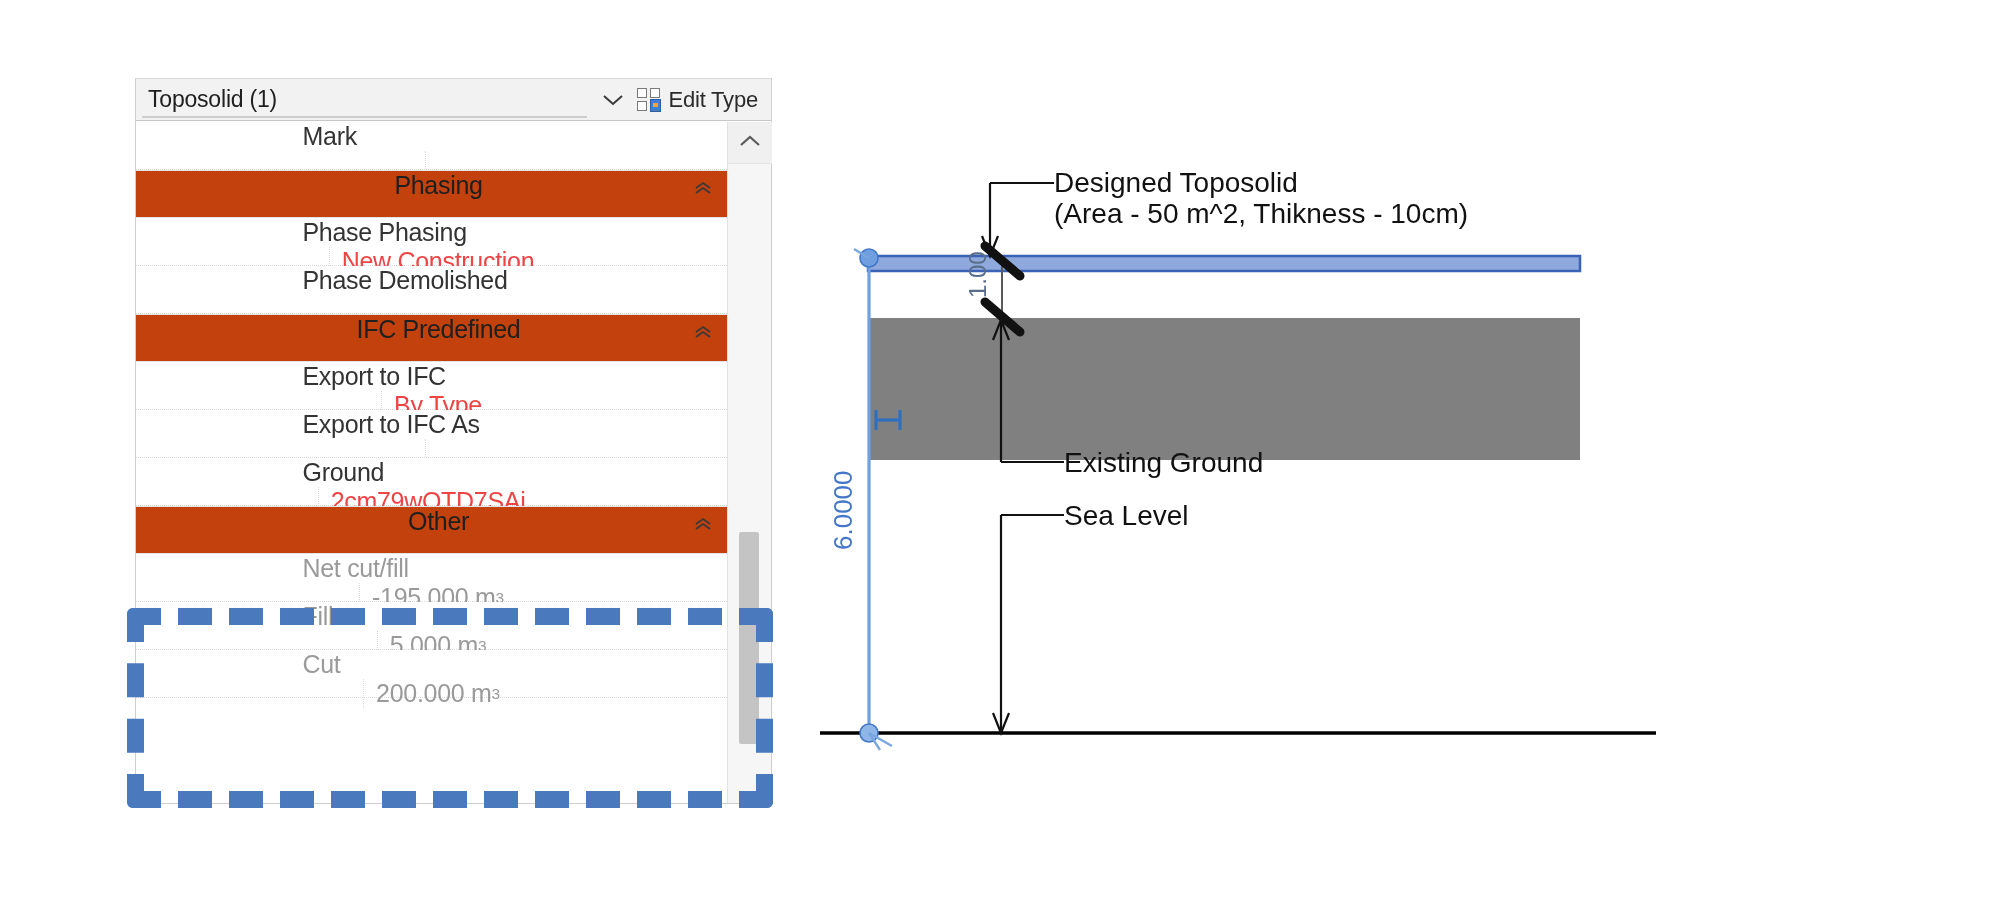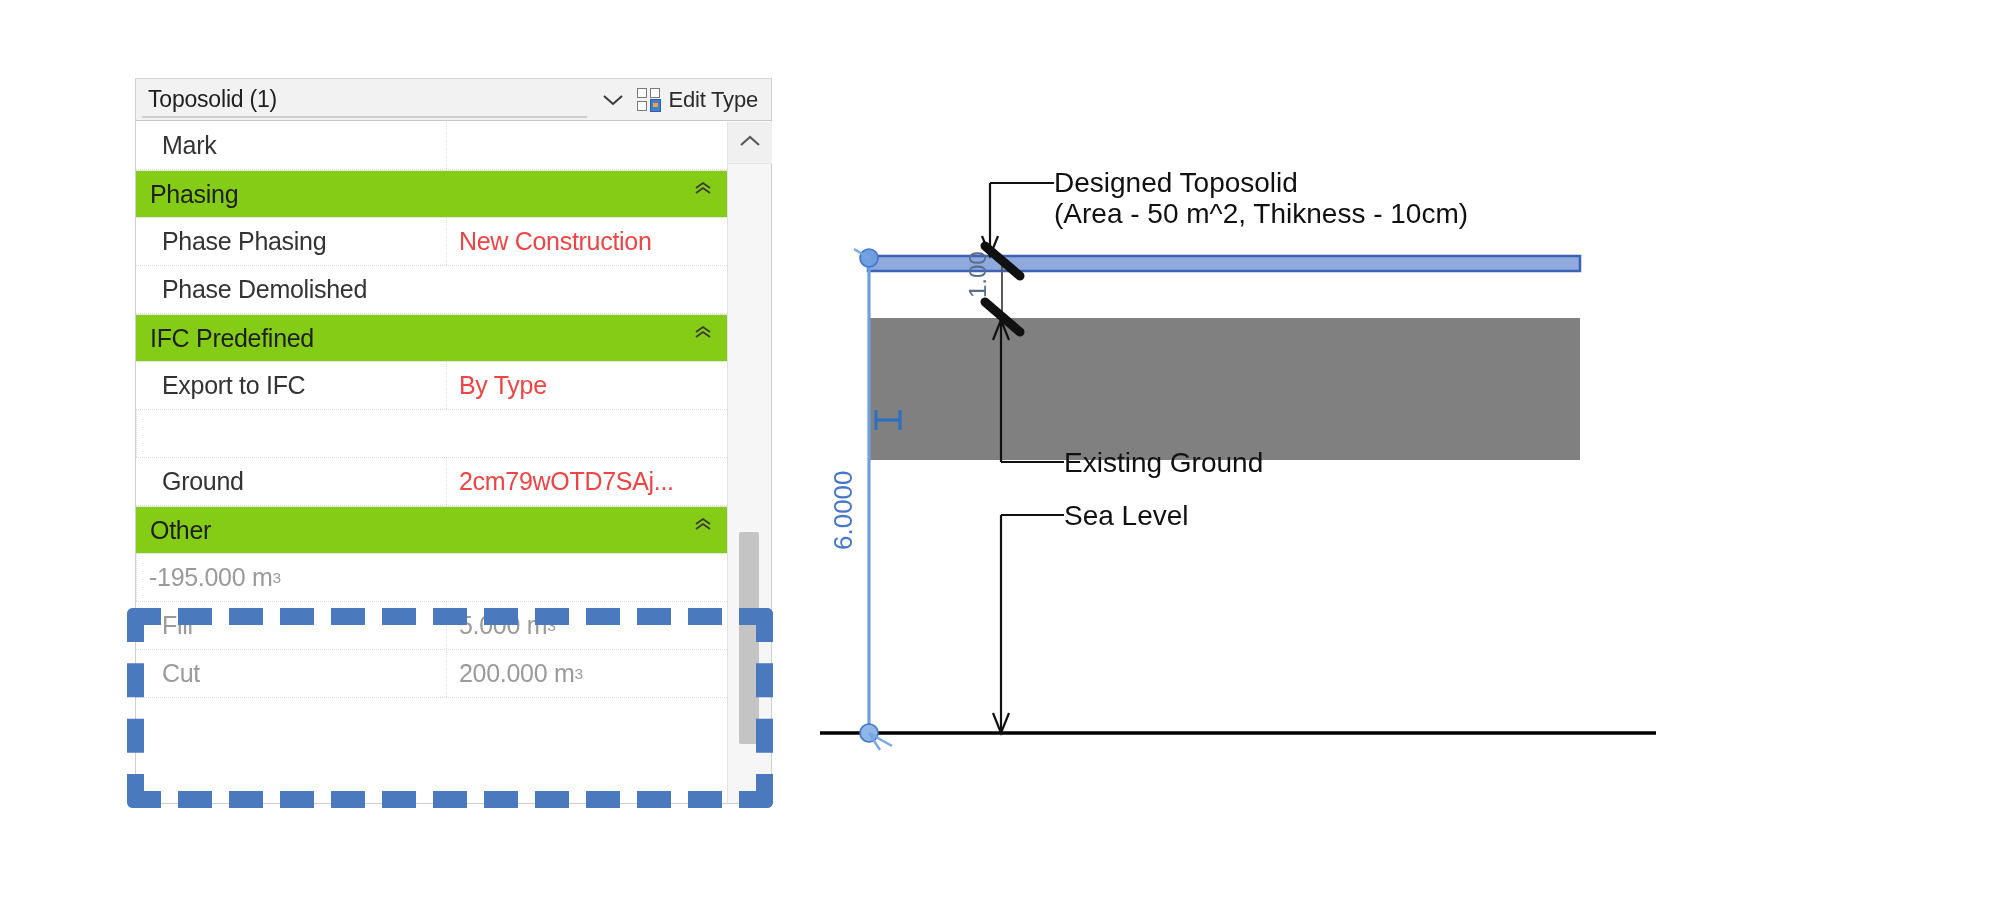--- a/index.html
+++ b/index.html
@@ -75,20 +75,21 @@
     position: absolute; left: 0; top: 43px; right: 0; bottom: 0;
     background: #fff; overflow: hidden;
   }
   #grid { position: absolute; left:0; top:0; right: 44px; }
   .prow {
     position: relative;
     height: 48px;
     display: flex; align-items: center;
     border-bottom: 1px dotted #dadada;
     background: #fff;
+    flex-direction: column;
   }
   .prow .pname {
     width: 310px;
     padding-left: 26px;
     font-size: 25px;
     color: #333333;
     white-space: nowrap;
     letter-spacing: -0.3px;
   }
   .prow .pval {
@@ -97,21 +98,21 @@
     font-size: 25px;
     color: #ef4444;
     white-space: nowrap;
     letter-spacing: -0.3px;
     border-left: 1px dotted #dcdcdc;
     height: 100%;
     display: flex; align-items: center;
   }
   .prow.dim .pname, .prow.dim .pval { color: #9a9a9a; }
   .prow.grouphdr {
-    background: #84cc16;
+    background: #c2410c;
     border-bottom: 1px solid #e3e3e3;
     border-top: 1px solid #e6e6e6;
   }
   .prow.grouphdr .pname {
     width: auto; font-size: 25px; color: #1f1f1f; padding-left: 14px;
   }
   .prow.grouphdr .collapse-chevron {
     position: absolute; right: 14px; top: 10px;
     color: #3a3a3a;
   }
@@ -209,38 +210,40 @@
                 <path d="M3 12 L10 7 L17 12" fill="none" stroke="#3a3a3a" stroke-width="1.8"></path>
               </svg></span>
           </div>
           <div class="prow">
             <div class="pname">Export to IFC</div>
             <div class="pval">
               <span>By Type</span>
             </div>
           </div>
           <div class="prow">
+            <div class="pname">Export to IFC As</div>
             <div class="pval">
               <span></span>
             </div>
           </div>
           <div class="prow">
             <div class="pname">Ground</div>
             <div class="pval">
               <span>2cm79wOTD7SAj...</span>
             </div>
           </div>
           <div class="prow grouphdr">
             <div class="pname">Other</div>
             <span class="collapse-chevron"><svg width="20" height="14" viewBox="0 0 20 14">
                 <path d="M3 7 L10 2 L17 7" fill="none" stroke="#3a3a3a" stroke-width="1.8"></path>
                 <path d="M3 12 L10 7 L17 12" fill="none" stroke="#3a3a3a" stroke-width="1.8"></path>
               </svg></span>
           </div>
           <div class="prow dim">
+            <div class="pname">Net cut/fill</div>
             <div class="pval">
               <span>-195.000 m</span>
               <span class="sup">3</span>
             </div>
           </div>
           <div class="prow dim">
             <div class="pname">Fill</div>
             <div class="pval">
               <span>5.000 m</span>
               <span class="sup">3</span>

